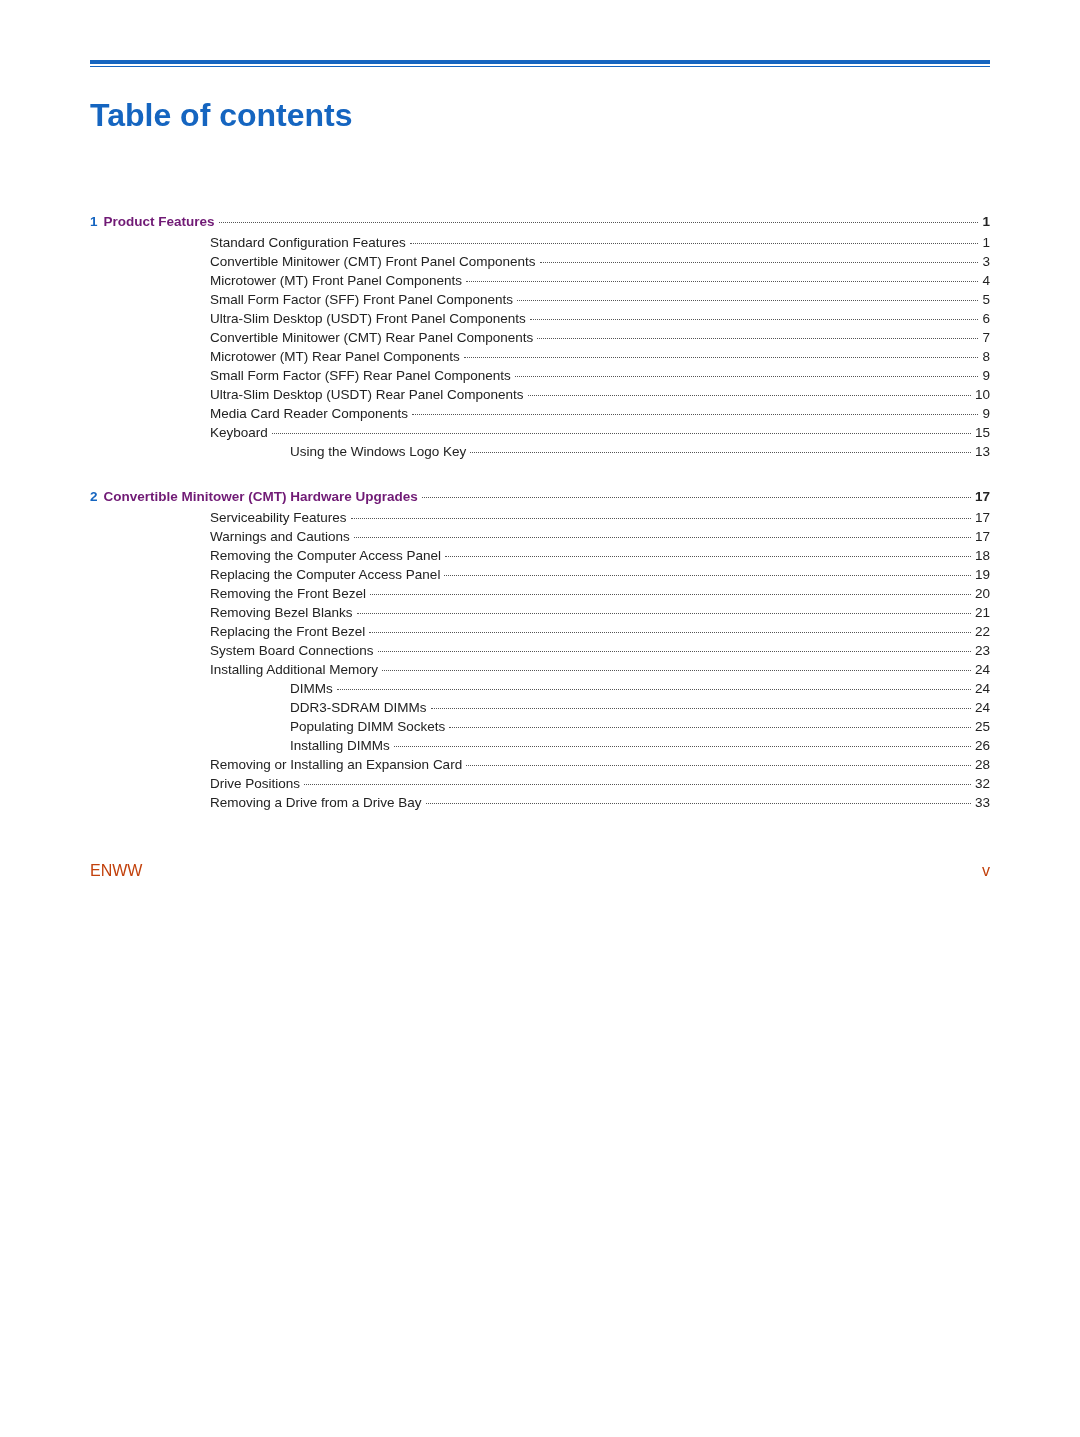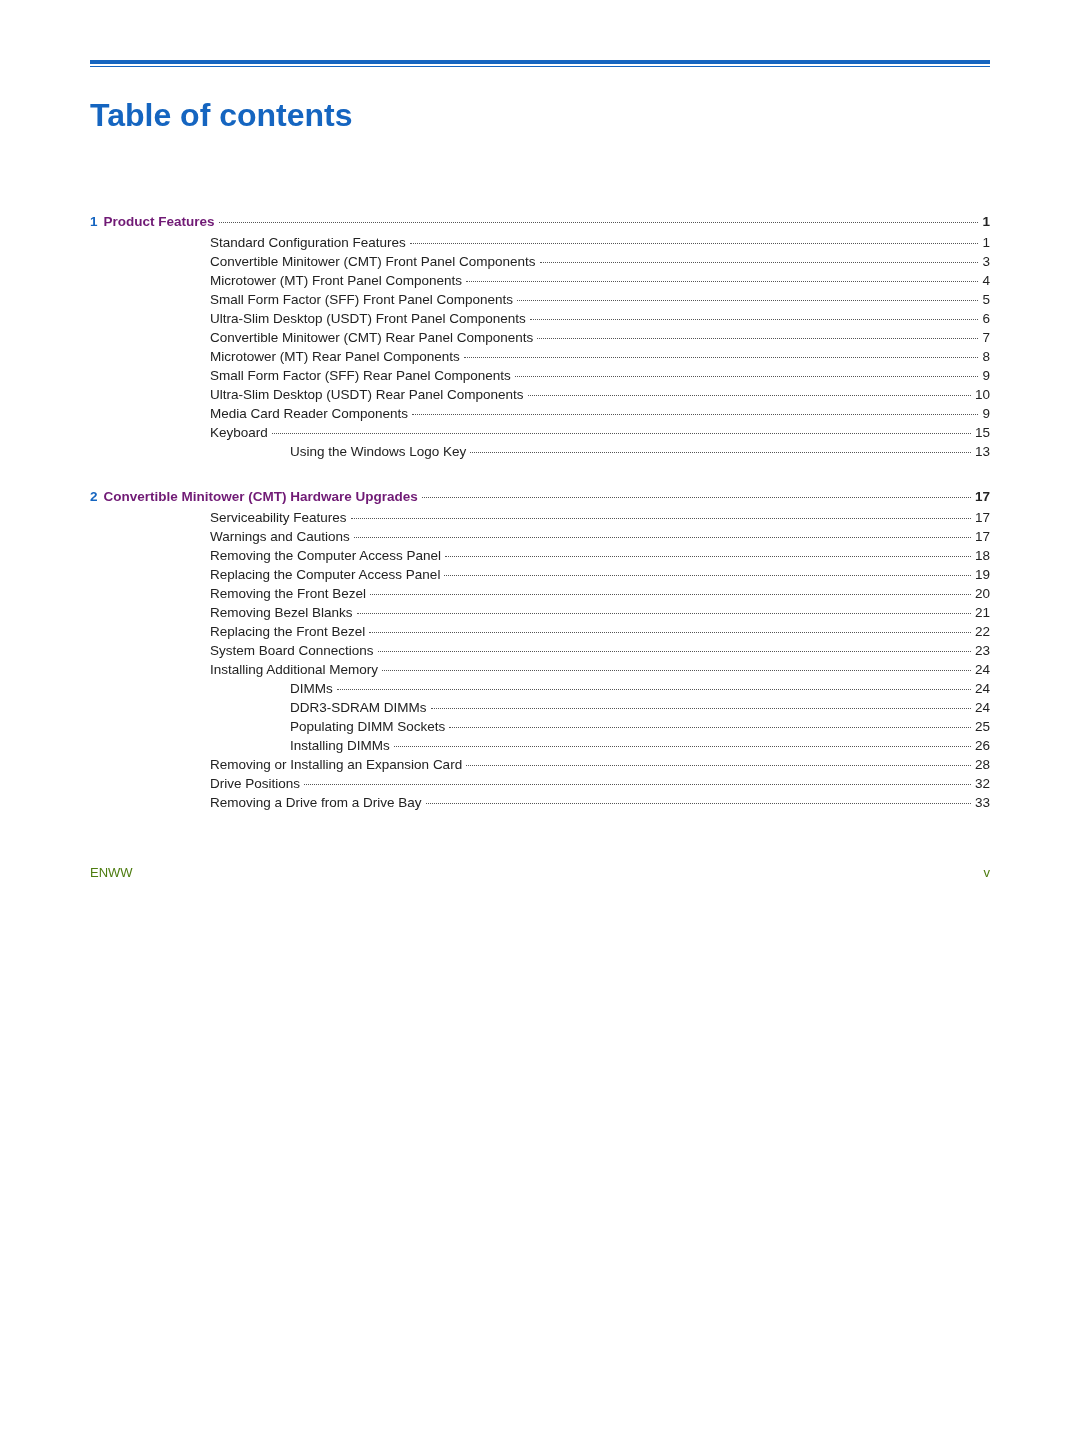--- a/index.html
+++ b/index.html
@@ -95,22 +95,22 @@
       margin-right: 6px;
     }
 
     .footer {
       position: absolute;
       bottom: 40px;
       left: 90px;
       right: 90px;
       display: flex;
       justify-content: space-between;
-      font-size: 13px;
-      color: #4d7c0f;
+      font-size: 16px;
+      color: #c2410c;
     }
 
     .section-gap {
       margin-bottom: 20px;
     }
   </style>
 </head>
 <body>
 
 <div class="page">

